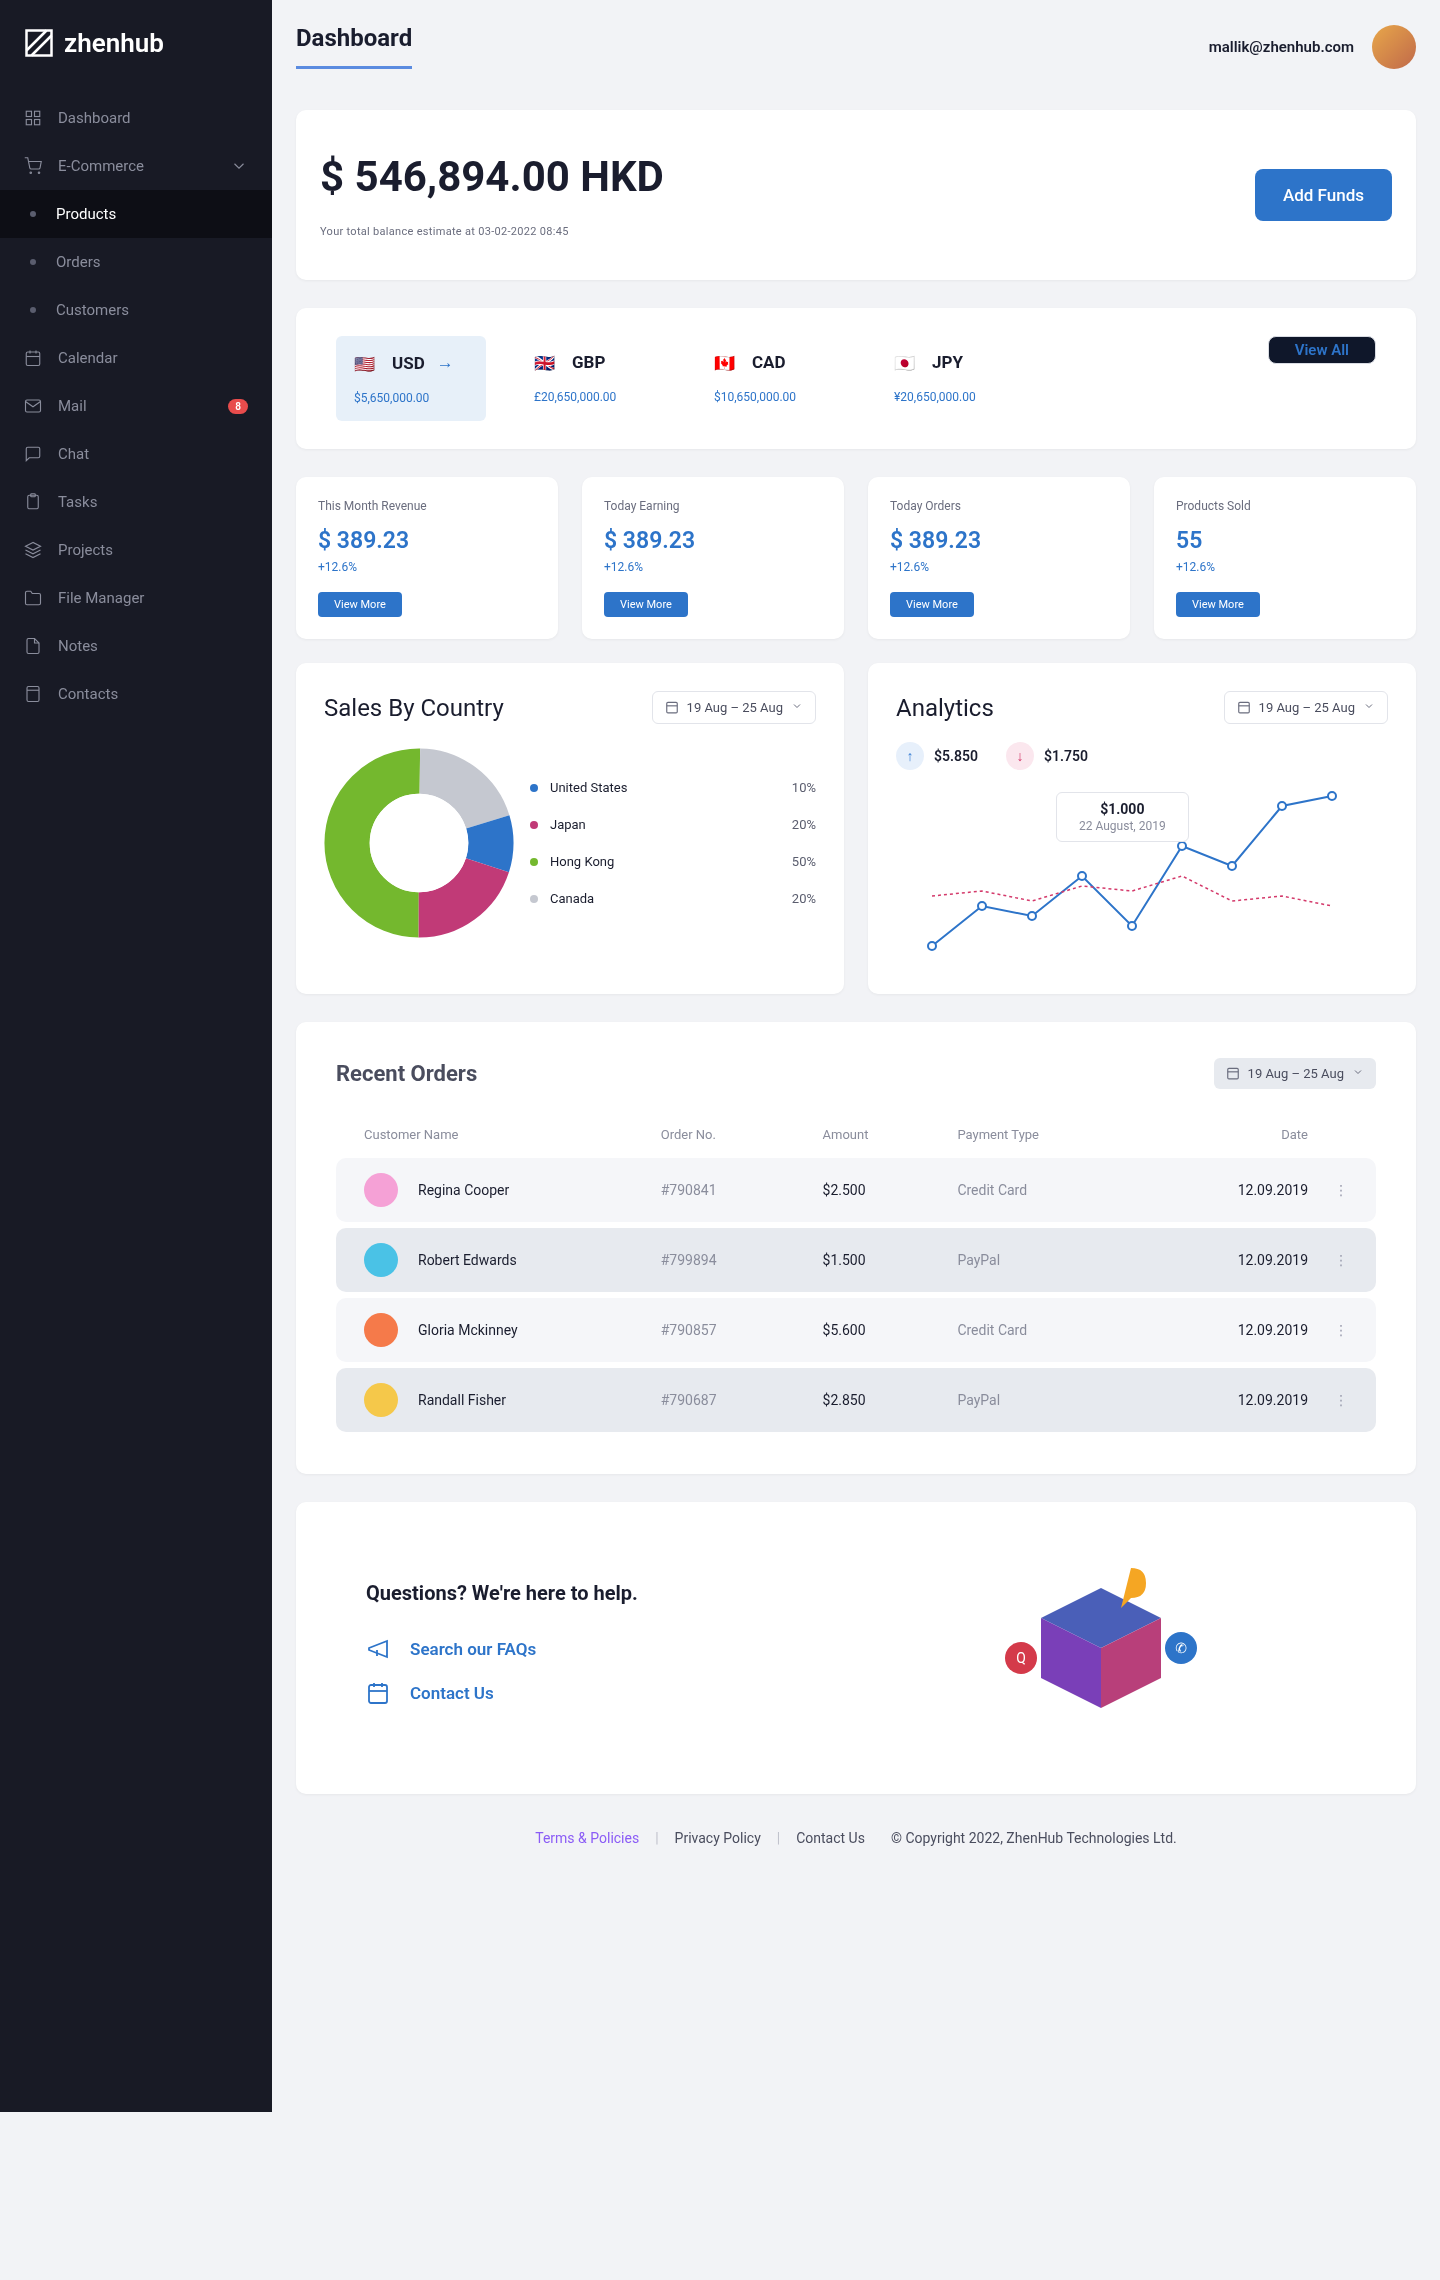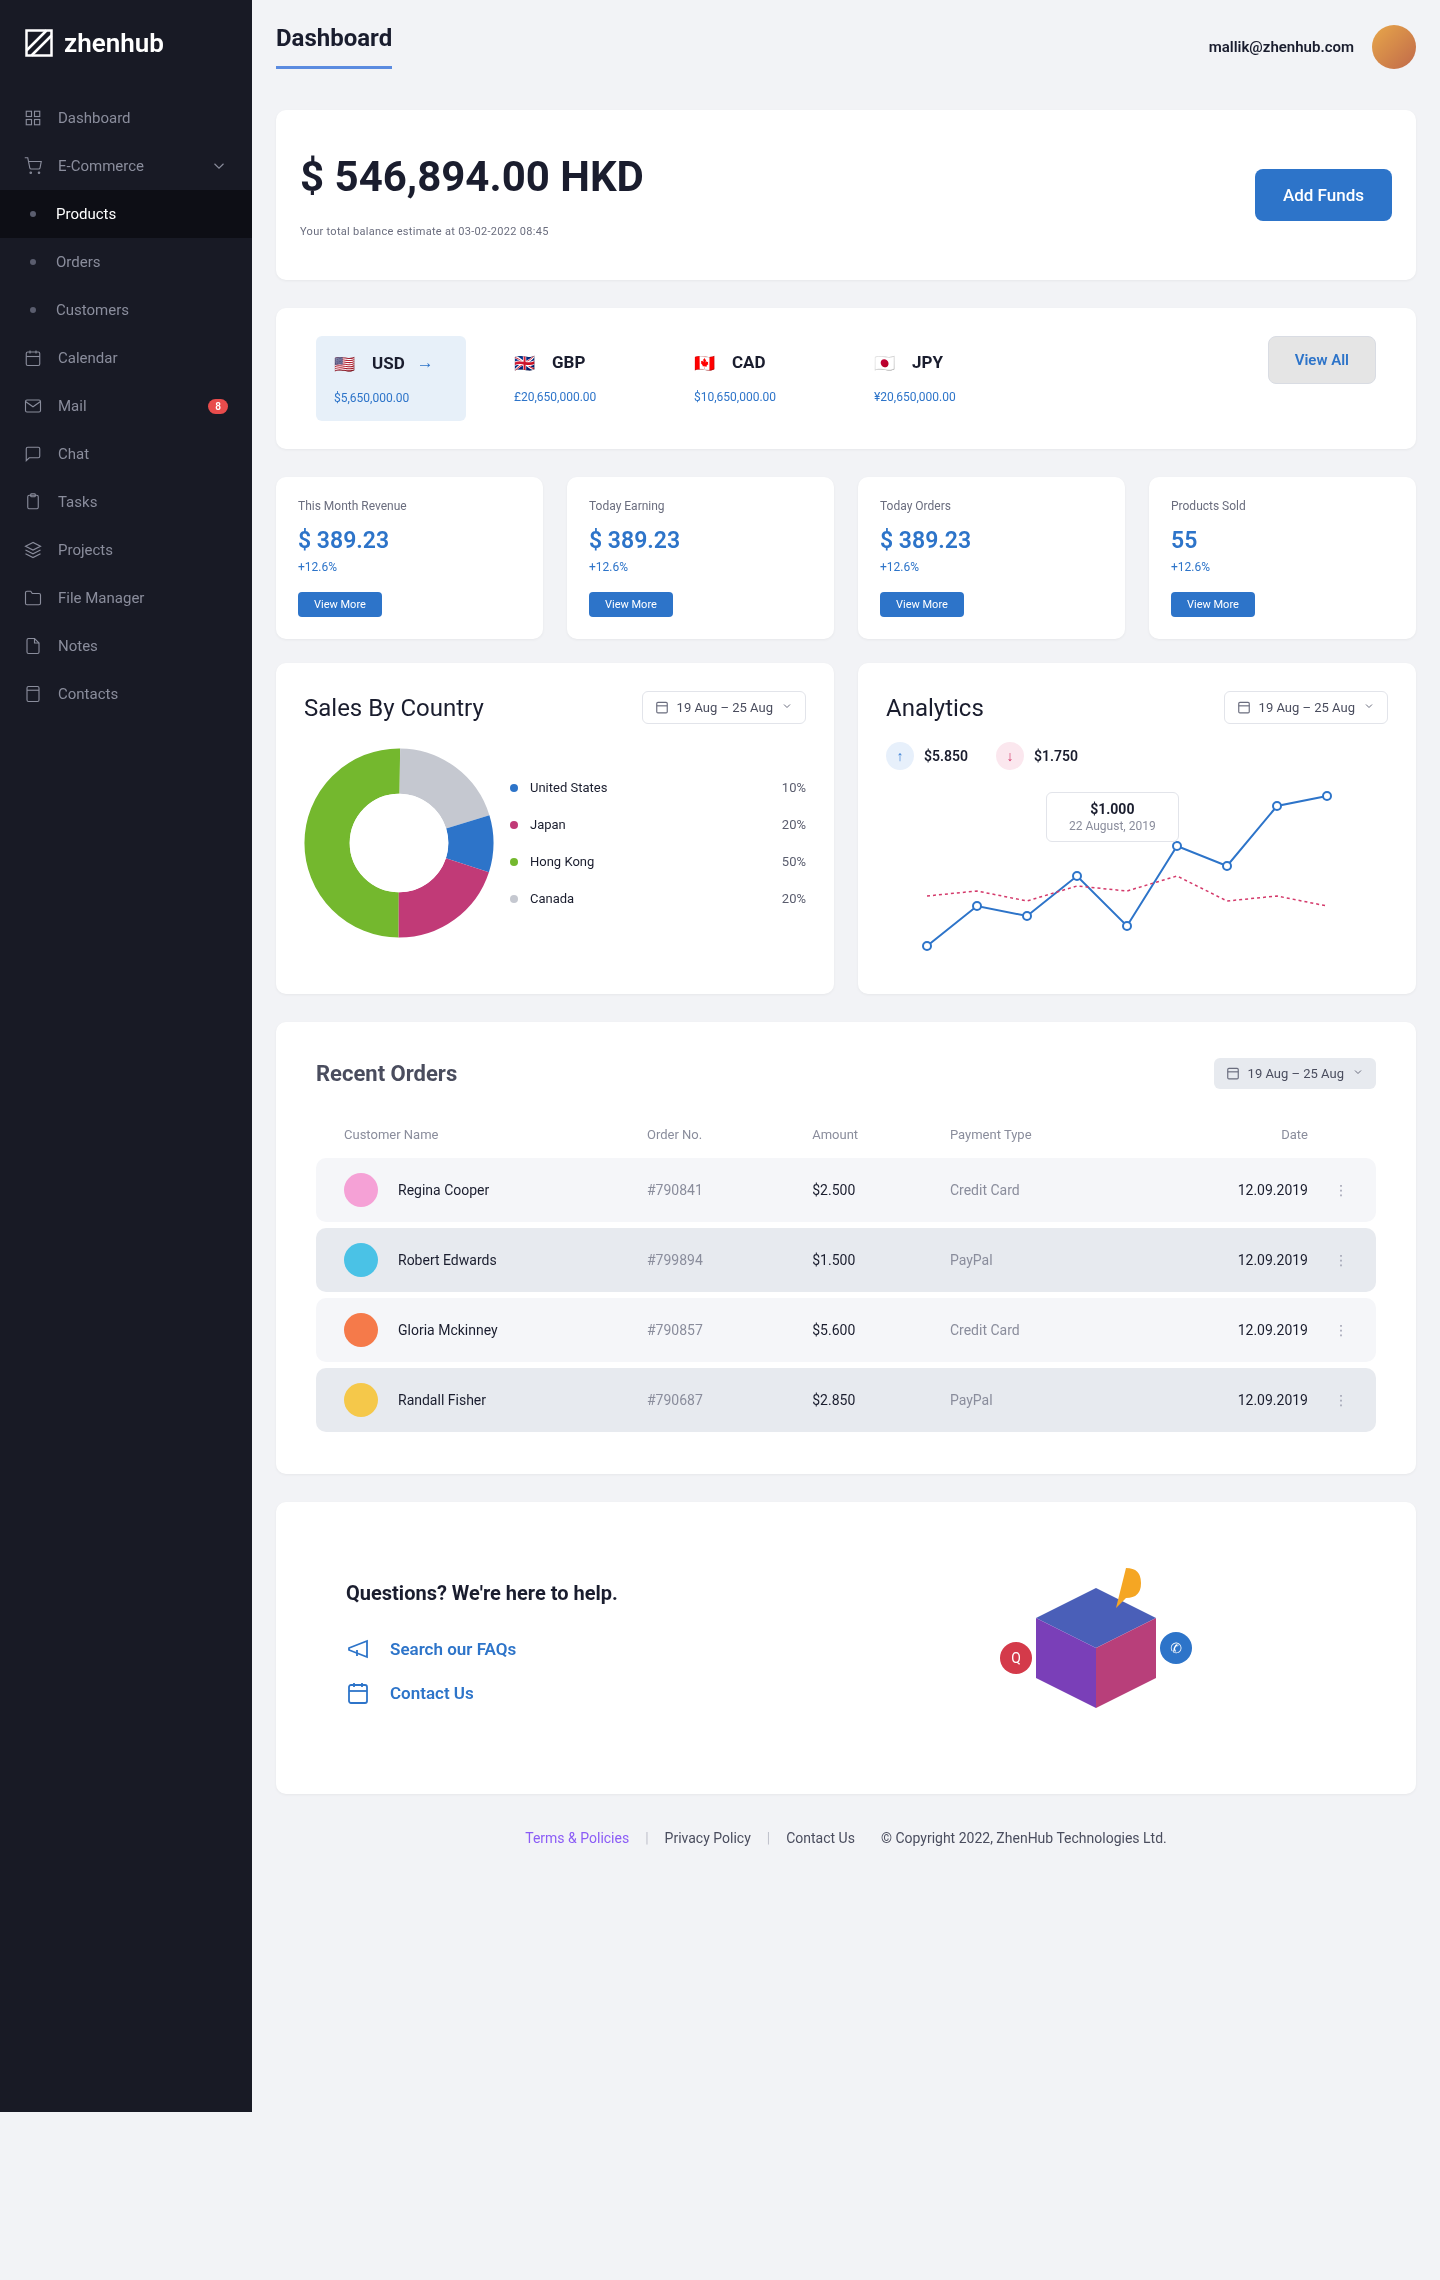--- a/index.html
+++ b/index.html
@@ -1,18 +1,18 @@
 <!DOCTYPE html>
 <html><head>
 <meta charset="utf-8">
 <style>
 * { margin:0; padding:0; box-sizing:border-box; font-family:-apple-system,BlinkMacSystemFont,'Segoe UI',Roboto,sans-serif; }
 body { background:#f2f3f6; color:#1a1d2e; width:1440px; }
 .app { display:flex; }
-.sidebar { width:252px; background:#181a25; color:#8a8d9c; min-height:2112px; flex-shrink:0; }
+.sidebar { width:272px; background:#181a25; color:#8a8d9c; min-height:2112px; flex-shrink:0; }
 .logo { display:flex; align-items:center; gap:10px; padding:28px 24px; color:#fff; font-size:26px; font-weight:600; }
 .logo svg { width:30px; height:30px; }
 .side-section { padding-top:8px; }
 .side-item { display:flex; align-items:center; gap:16px; padding:15px 24px; font-size:15px; cursor:pointer; position:relative; }
 .side-item.sub { padding-left:56px; }
 .side-item.sub::before { content:''; width:6px; height:6px; border-radius:50%; background:#5a5d6e; position:absolute; left:30px; }
 .side-item.active { background:#0d0e15; color:#fff; }
 .side-item .chev { margin-left:auto; }
 .side-item .badge { margin-left:auto; background:#e84c4c; color:#fff; font-size:10px; border-radius:10px; padding:2px 7px; font-weight:600; }
 .side-item svg { width:18px; height:18px; stroke:#8a8d9c; stroke-width:1.5; fill:none; }
@@ -29,21 +29,21 @@
 .balance-amt { font-size:42px; font-weight:700; }
 .balance-sub { font-size:11px; color:#6a6d7e; margin-top:24px; letter-spacing:.3px; }
 .add-funds { margin-left:auto; background:#2d74c9; color:#fff; border:none; padding:16px 28px; border-radius:8px; font-size:17px; font-weight:500; cursor:pointer; }
 
 .fx-card { margin-top:28px; padding:28px 40px; display:flex; gap:50px; align-items:flex-start; }
 .fx-item { display:flex; flex-direction:column; gap:18px; padding:16px 18px; border-radius:6px; min-width:150px; }
 .fx-item.active { background:#e7f0f9; }
 .fx-top { display:flex; align-items:center; gap:12px; font-weight:700; font-size:17px; }
 .flag { width:26px; height:18px; border-radius:2px; }
 .fx-amt { font-size:12px; color:#2d74c9; }
-.view-all { margin-left:auto; border:1px solid #d9dce3; background:#e5e5e5; padding:14px 26px; border-radius:8px; font-weight:600; color:#2d74c9; cursor:pointer; font-size:15px; }
+.view-all { margin-left:auto; border:1px solid #d9dce3; background:#0f172a; padding:4px 26px; border-radius:8px; font-weight:600; color:#2d74c9; cursor:pointer; font-size:15px; }
 
 .stats-row { display:flex; gap:24px; margin-top:28px; }
 .stat { flex:1; padding:22px 22px; }
 .stat-title { font-size:12px; color:#6a6d7e; }
 .stat-val { font-size:23px; font-weight:600; color:#2d74c9; margin-top:14px; }
 .stat-delta { font-size:12px; color:#2d74c9; margin-top:6px; }
 .stat-btn { background:#2d74c9; color:#fff; border:none; font-size:11px; padding:6px 16px; border-radius:4px; margin-top:18px; cursor:pointer; }
 
 .charts-row { display:flex; gap:24px; margin-top:24px; }
 .chart-card { flex:1; padding:28px; }

